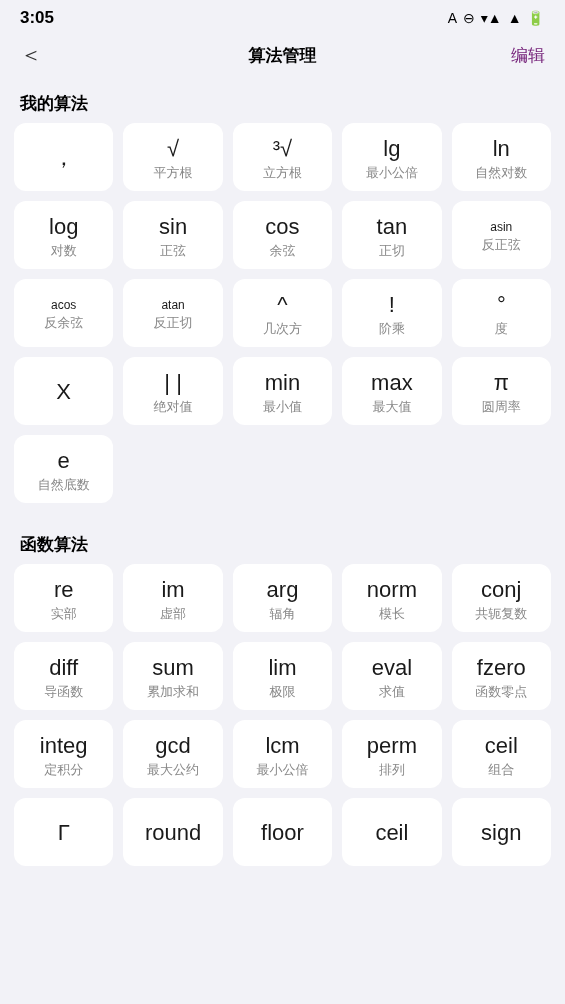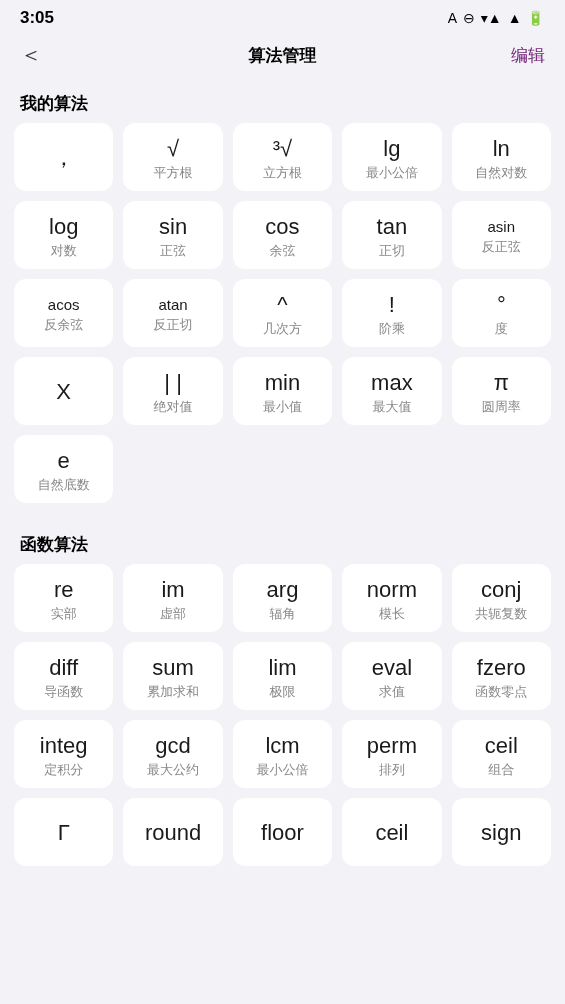--- a/index.html
+++ b/index.html
@@ -87,21 +87,21 @@
       line-height: 1.2;
     }
     .item-sub {
       font-size: 13px;
       color: #888;
       margin-top: 3px;
       line-height: 1.2;
       text-align: center;
     }
     .item-main.large { font-size: 22px; }
-    .item-main.small { font-size: 15px; }
+    .item-main.small { font-size: 12px; }
     .divider { height: 10px; }
   </style>
 </head>
 <body>
 
 <div class="status-bar">
   <span class="status-time">3:05</span>
   <div class="status-icons">
     <span>A</span>
     <span>⊖</span>

